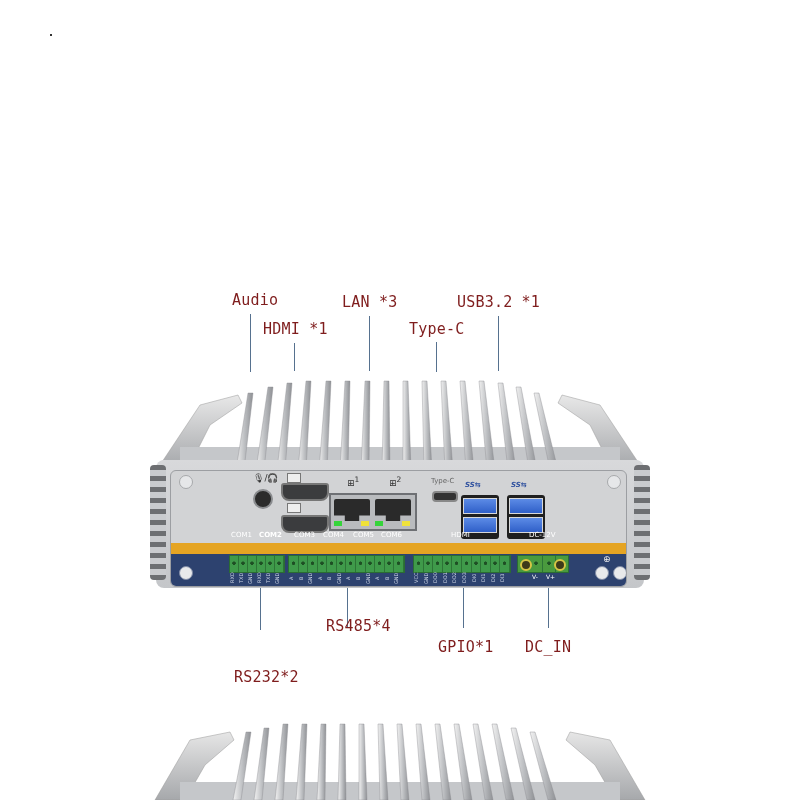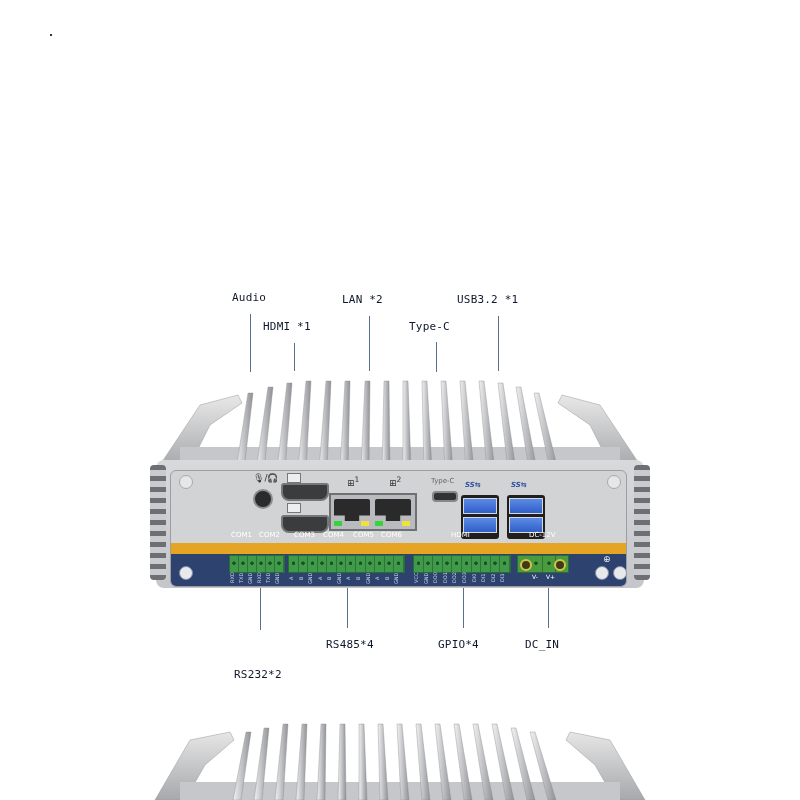--- a/index.html
+++ b/index.html
@@ -1,17 +1,17 @@
 <!DOCTYPE html>
 <html><head>
 <meta charset="utf-8">
 <style>
   html, body { margin:0; padding:0; background:#ffffff; }
   body { width:800px; height:800px; position:relative; overflow:hidden; font-family:"DejaVu Serif", serif; }
-  .label { position:absolute; color:#0f172a; font-family:"DejaVu Sans Mono", "Liberation Mono", monospace; font-size:11px; letter-spacing:0.2px; white-space:nowrap; }
+  .label { position:absolute; color:#7f1d1d; font-family:"DejaVu Sans Mono", "Liberation Mono", monospace; font-size:15px; letter-spacing:0.2px; white-space:nowrap; }
   .lead { position:absolute; width:1px; background:#56718f; }
   .dot { position:absolute; left:50px; top:34px; width:2px; height:2px; background:#333; }
 
   
   .device { position:absolute; left:150px; top:365px; width:500px; height:225px; }
   .fins { position:absolute; left:0; top:0; width:500px; height:110px; }
   .chassis { position:absolute; left:6px; top:95px; width:488px; height:128px; background:linear-gradient(#d8d9db,#c4c6c9); border-radius:8px; }
   .side-vent { position:absolute; top:100px; width:16px; height:115px; background:repeating-linear-gradient(#6d6f72 0 5px,#c9cbce 5px 11px); border-radius:4px; }
   .panel { position:absolute; left:20px; top:105px; width:455px; height:115px; background:#d2d3d5; border:1px solid #9c9ea2; border-radius:6px; overflow:hidden; }
   .stripe { position:absolute; left:0; top:72px; width:100%; height:11px; background:#e5a423; }
@@ -47,21 +47,21 @@
 
   .bottom-device { position:absolute; left:150px; top:720px; width:500px; height:80px; }
 </style>
 </head>
 <body>
 
 <div class="dot"></div>
 
 <div class="label" style="left:232px;top:291px;">Audio</div>
 <div class="label" style="left:263px;top:320px;">HDMI *1</div>
-<div class="label" style="left:342px;top:293px;">LAN *2</div>
+<div class="label" style="left:342px;top:293px;">LAN *3</div>
 <div class="label" style="left:409px;top:320px;">Type-C</div>
 <div class="label" style="left:457px;top:293px;">USB3.2 *1</div>
 
 <div class="lead" style="left:250px;top:314px;height:58px;"></div>
 <div class="lead" style="left:294px;top:343px;height:28px;"></div>
 <div class="lead" style="left:369px;top:316px;height:55px;"></div>
 <div class="lead" style="left:436px;top:342px;height:30px;"></div>
 <div class="lead" style="left:498px;top:316px;height:55px;"></div>
 
 <div class="device">
@@ -142,21 +142,21 @@
     </div>
     <div class="usb-stack" style="left:336px;">
       <div class="usb-port"></div>
       <div class="usb-port"></div>
     </div>
 
     <div class="stripe"></div>
     <div class="navy"></div>
 
     <div class="stripe-label" style="left:60px;">COM1</div>
-    <div class="stripe-label" style="left:88px;">COM2</div>
+    <div class="stripe-label" style="left:88px;font-weight:bold;">COM2</div>
     <div class="stripe-label" style="left:123px;">COM3</div>
     <div class="stripe-label" style="left:152px;">COM4</div>
     <div class="stripe-label" style="left:182px;">COM5</div>
     <div class="stripe-label" style="left:210px;text-align:center;">COM6</div>
     <div class="stripe-label" style="left:280px;">HDMI</div>
     <div class="stripe-label" style="left:358px;">DC-12V</div>
 
     <div class="terminal" style="left:58px;width:54px;">
       <span></span>
         <span></span>
@@ -243,22 +243,22 @@
     <div class="screw navyscrew" style="left:442px;top:95px;"></div>
   </div>
 </div>
 
 <div class="lead" style="left:260px;top:588px;height:42px;"></div>
 <div class="lead" style="left:347px;top:588px;height:40px;"></div>
 <div class="lead" style="left:463px;top:588px;height:40px;"></div>
 <div class="lead" style="left:548px;top:588px;height:40px;"></div>
 
 <div class="label" style="left:234px;top:668px;">RS232*2</div>
-<div class="label" style="left:326px;top:638px;text-align:center;">RS485*4</div>
-<div class="label" style="left:438px;top:638px;">GPIO*4</div>
+<div class="label" style="left:326px;top:617px;text-align:center;">RS485*4</div>
+<div class="label" style="left:438px;top:638px;">GPIO*1</div>
 <div class="label" style="left:525px;top:638px;">DC_IN</div>
 
 <div class="bottom-device">
   <svg viewBox="0 0 500 80" width="500" height="80">
     <defs>
       <linearGradient id="fg2" x1="0" x2="1">
         <stop offset="0" stop-color="#f2f2f2"></stop>
         <stop offset="0.5" stop-color="#c0c2c5"></stop>
         <stop offset="1" stop-color="#909296"></stop>
       </linearGradient>

